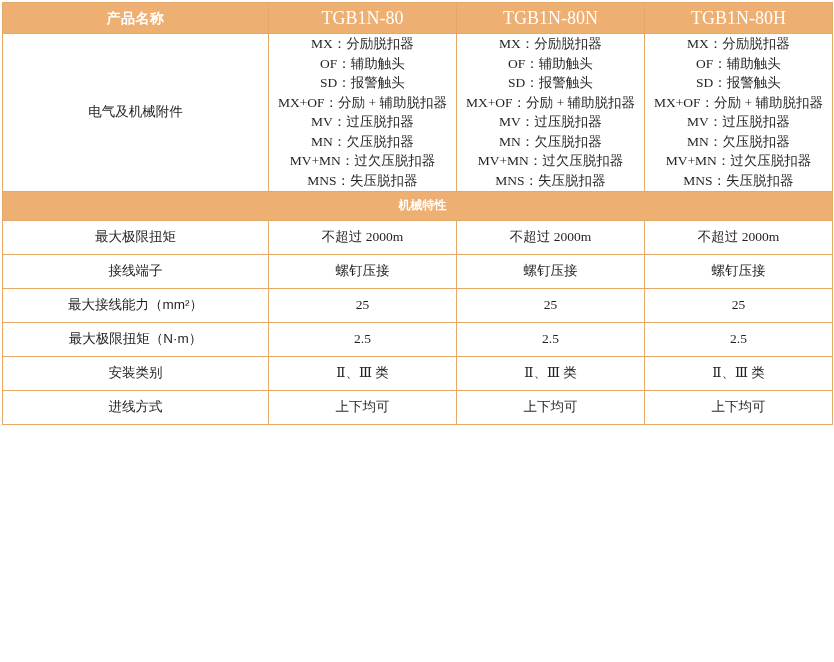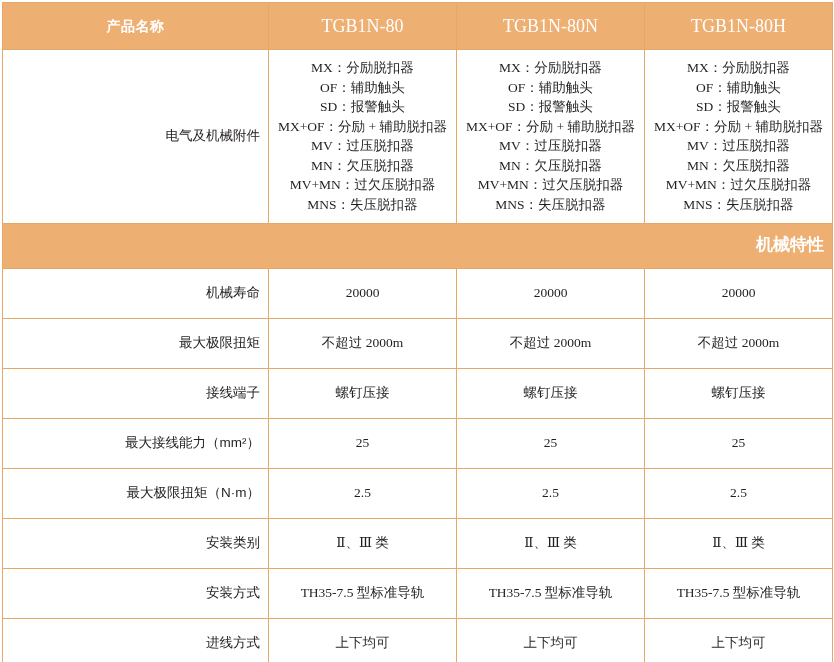--- a/index.html
+++ b/index.html
@@ -23,21 +23,21 @@
   table.spec {
     border-collapse: collapse;
     table-layout: fixed;
     width: 830px;
     border: 1px solid #e3a86a;
   }
   table.spec td {
     border: 1px solid #e3a86a;
     font-size: 13.5px;
     line-height: 1.45;
-    padding: 8px;
+    padding: 0;
     vertical-align: middle;
   }
   col.c1 { width: 266px; }
   col.c2 { width: 188px; }
   col.c3 { width: 188px; }
   col.c4 { width: 188px; }
 
   
   tr.header td {
     background: #eeaf73;
@@ -53,28 +53,28 @@
     font-weight: normal;
     letter-spacing: 0px;
     font-size: 18px;
   }
 
   
   tr.band td {
     background: #eeaf73;
     color: #ffffff;
     font-weight: bold;
-    text-align: right;
+    text-align: center;
     height: 28px;
     padding-left: 10px;
-    font-size: 17px;
+    font-size: 12px;
   }
 
   td.label {
-    text-align: right;
+    text-align: center;
     padding-left: 10px;
     height: 33px;
     font-size: 13.5px;
     color: #231f20;
   }
   td.val {
     text-align: center;
     font-family: "Liberation Serif", "DejaVu Serif", serif;
     font-size: 13.5px;
     color: #231f20;
@@ -137,26 +137,20 @@
           <div class="ln">MV：过压脱扣器</div>
           <div class="ln">MN：欠压脱扣器</div>
           <div class="ln">MV+MN：过欠压脱扣器</div>
           <div class="ln">MNS：失压脱扣器</div>
         </td>
       </tr>
 
       <tr class="band">
         <td colspan="4">机械特性</td>
       </tr>
-      <tr>
-        <td class="label">机械寿命</td>
-        <td class="val">20000</td>
-        <td class="val">20000</td>
-        <td class="val">20000</td>
-      </tr>
 
       <tr>
         <td class="label">最大极限扭矩</td>
         <td class="val">不超过 2000m</td>
         <td class="val">不超过 2000m</td>
         <td class="val">不超过 2000m</td>
       </tr>
       <tr>
         <td class="label">接线端子</td>
         <td class="val">螺钉压接</td>
@@ -175,26 +169,20 @@
         <td class="val">2.5</td>
         <td class="val">2.5</td>
       </tr>
       <tr>
         <td class="label">安装类别</td>
         <td class="val">Ⅱ、Ⅲ 类</td>
         <td class="val">Ⅱ、Ⅲ 类</td>
         <td class="val">Ⅱ、Ⅲ 类</td>
       </tr>
       <tr>
-        <td class="label">安装方式</td>
-        <td class="val">TH35-7.5 型标准导轨</td>
-        <td class="val">TH35-7.5 型标准导轨</td>
-        <td class="val">TH35-7.5 型标准导轨</td>
-      </tr>
-      <tr>
         <td class="label">进线方式</td>
         <td class="val">上下均可</td>
         <td class="val">上下均可</td>
         <td class="val">上下均可</td>
       </tr>
     </tbody>
   </table>
 </div>
 
 </body></html>

